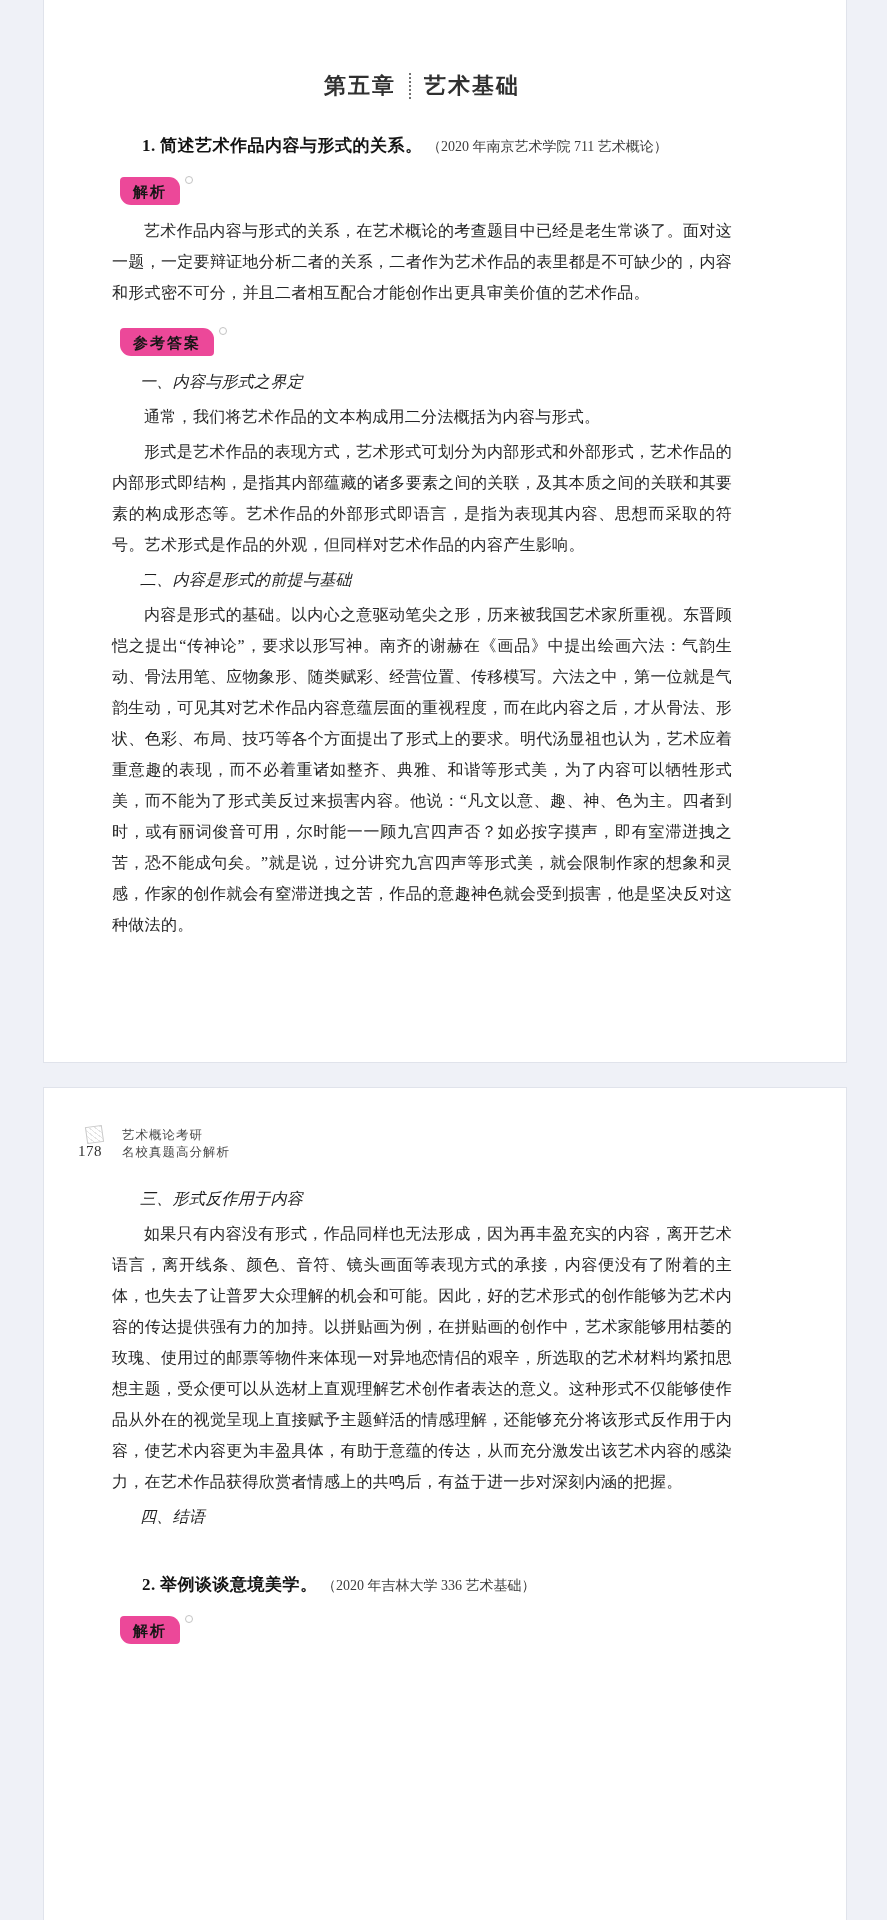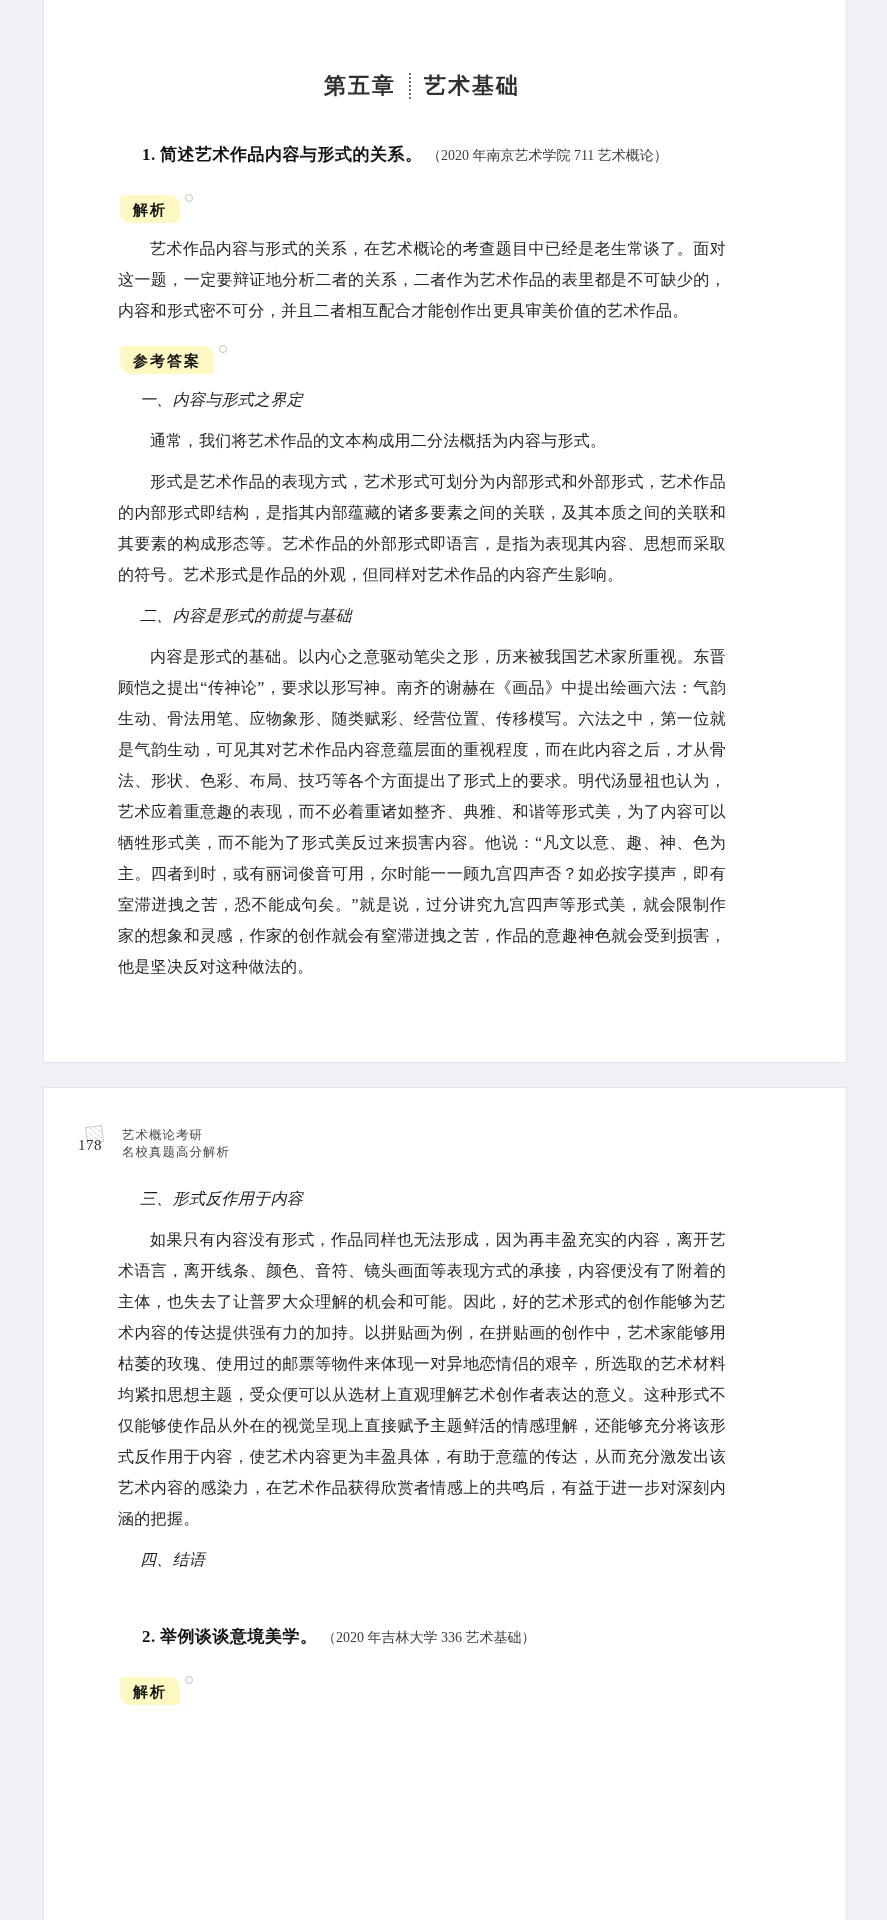--- a/index.html
+++ b/index.html
@@ -32,58 +32,58 @@
     margin:78px 0 34px;
     display:flex; justify-content:center; align-items:center;
     font-family:"Liberation Sans","DejaVu Sans",sans-serif;
     font-size:22px; font-weight:600; color:#303030; letter-spacing:2px;
   }
   .chapter-divider {
     width:0; height:26px; border-left:2px dotted #6f6f6f; margin:0 13px;
   }
 
   
-  .question { padding-left:34px; margin:0 0 2px; line-height:39px; }
+  .question { padding-left:34px; margin:0 0 2px; line-height:21px; }
   .q-main { font-weight:bold; font-size:17px; color:#141414; letter-spacing:0.5px; }
   .q-source { font-size:14px; color:#3c3c3c; letter-spacing:0; }
 
   
   .badge-row { display:flex; align-items:flex-start; padding-left:12px; margin:20px 0 10px; }
   .badge {
-    background:#fef9c3;
+    background:#ec4899;
     color:#161616;
     font-family:"Liberation Sans","DejaVu Sans",sans-serif;
     font-weight:bold; font-size:15px; line-height:1;
     padding:7px 13px 6px; letter-spacing:2px;
     border-radius:4px 11px 4px 11px;
   }
   .badge-ring {
     width:6px; height:6px; border:1px solid #c3c3c3; border-radius:50%;
     margin:-1px 0 0 5px; background:transparent;
   }
 
-  .para { margin:10px; text-indent:2em; }
+  .para { margin:4px; text-indent:2em; }
   .sec-heading { margin:0; text-indent:2em; color:#1e1e1e;font-style:italic; }
 
   .faded { color:#4f4f4f; }
 
   
   .p2-header {
     display:flex; align-items:flex-end; gap:10px;
     padding:38px 0 0 34px;
     font-family:"Liberation Sans","DejaVu Sans",sans-serif;
   }
   .stamp-wrap { position:relative; width:34px; height:36px; }
   .stamp-icon {
     position:absolute; top:0; left:8px; width:15px; height:15px;
     border:1px solid #b7b7b7; transform:rotate(-8deg); opacity:.75;
     background:repeating-linear-gradient(45deg,#dcdcdc 0 1px,transparent 1px 4px);
   }
   .pageno {
-    position:absolute; bottom:8px; left:0;
+    position:absolute; bottom:2px; left:0;
     font-family:"Liberation Serif","DejaVu Serif",serif;
     font-size:15px; color:#2f2f2f; letter-spacing:0.5px;
   }
   .brand { font-size:12.5px; color:#474747; line-height:17px; letter-spacing:1px;font-family:Liberation Mono, monospace; }
 
   .q2-block { margin-top:42px; }
 </style>
 </head>
 <body>
 

